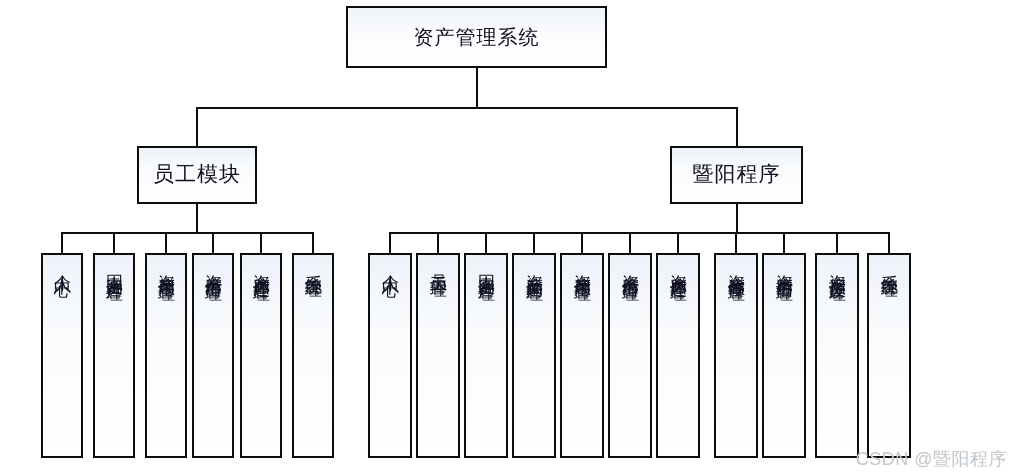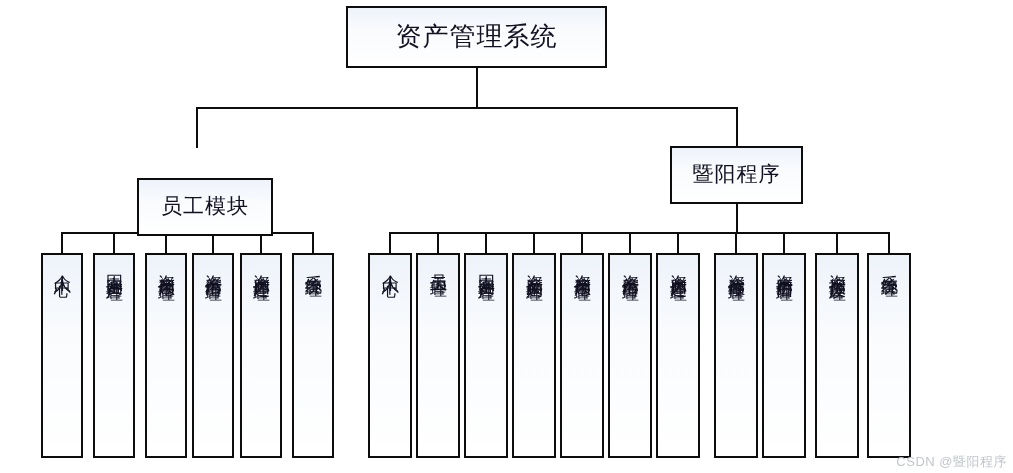--- a/index.html
+++ b/index.html
@@ -43,21 +43,21 @@
     justify-content: center;
     text-align: center;
   }
 
   
   .node.horiz {
     font-size: 21px;
     letter-spacing: 1px;
     line-height: 1.1;
   }
-  .node.root { font-size: 26px; }
+  .node.root { font-size: 20px; }
 
   
   .node.leaf {
     font-size: 17px;
     line-height: 1.28;
     padding-top: 6px;
     padding-bottom: 6px;
     align-items: flex-start;
   }
   .leaf-label {
@@ -67,21 +67,21 @@
     white-space: nowrap;
     margin: 0 auto;
   }
 
   
   #watermark {
     position: absolute;
     right: 6px;
     bottom: 2px;
     font-family: "Liberation Sans", "DejaVu Sans", sans-serif;
-    font-size: 13px;
+    font-size: 18px;
     color: #c2c7cc;
     letter-spacing: 0.5px;
     white-space: nowrap;
     user-select: none;
   }
 </style>
 </head>
 <body>
 
 <div id="diagram">
@@ -106,21 +106,21 @@
     <div class="edge v" style="left: 581px; top: 232px; height: 23px;"></div>
     <div class="edge v" style="left: 629px; top: 232px; height: 23px;"></div>
     <div class="edge v" style="left: 677px; top: 232px; height: 23px;"></div>
     <div class="edge v" style="left: 735px; top: 232px; height: 23px;"></div>
     <div class="edge v" style="left: 783px; top: 232px; height: 23px;"></div>
     <div class="edge v" style="left: 836px; top: 232px; height: 23px;"></div>
     <div class="edge v" style="left: 888px; top: 232px; height: 23px;"></div>
     <div class="node horiz root" style="left: 346px; top: 6px; width: 261px; height: 62px;">
       <span>资产管理系统</span>
     </div>
-    <div class="node horiz branch" style="left: 137px; top: 146px; width: 136px; height: 58px; margin-top: 32px;">
+    <div class="node horiz branch" style="left: 137px; top: 146px; width: 120px; height: 58px;">
       <span>员工模块</span>
     </div>
     <div class="node leaf" style="left: 41px; top: 253px; width: 42px; height: 205px;">
       <span class="leaf-label">个人中心</span>
     </div>
     <div class="node leaf" style="left: 93px; top: 253px; width: 42px; height: 205px;">
       <span class="leaf-label">固定资产管理</span>
     </div>
     <div class="node leaf" style="left: 145px; top: 253px; width: 42px; height: 205px;">
       <span class="leaf-label">资产领用管理</span>

